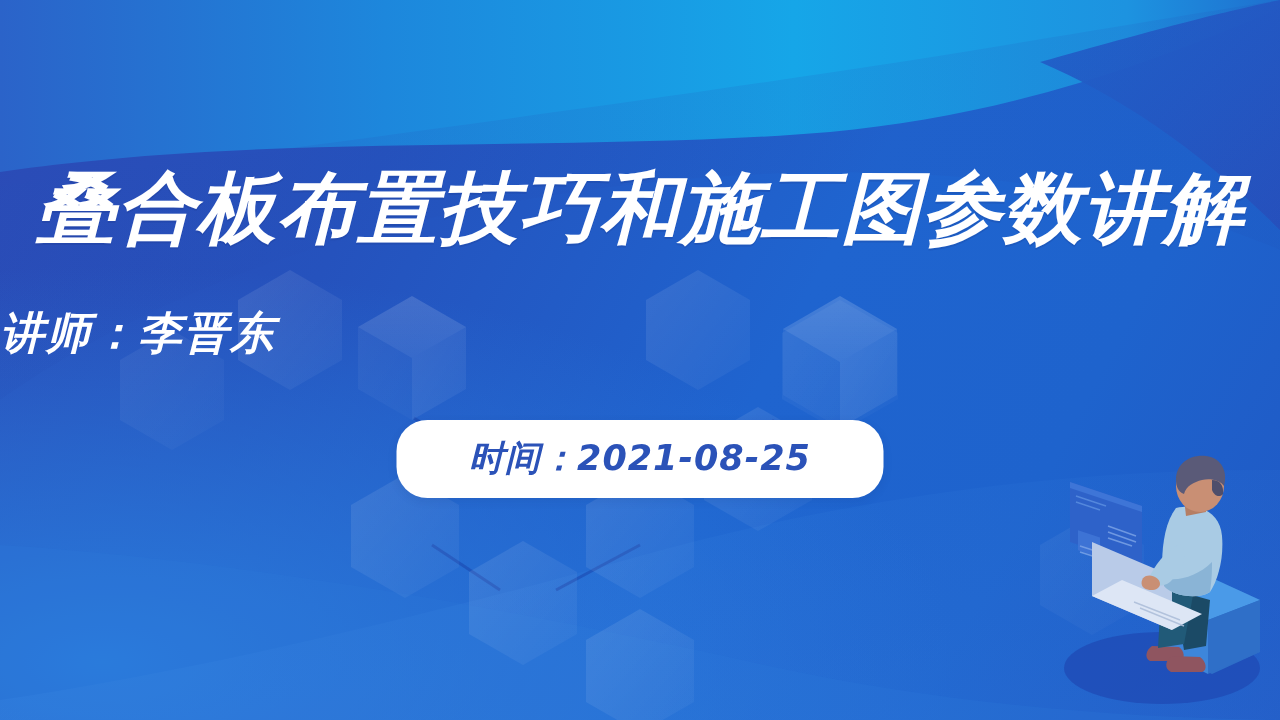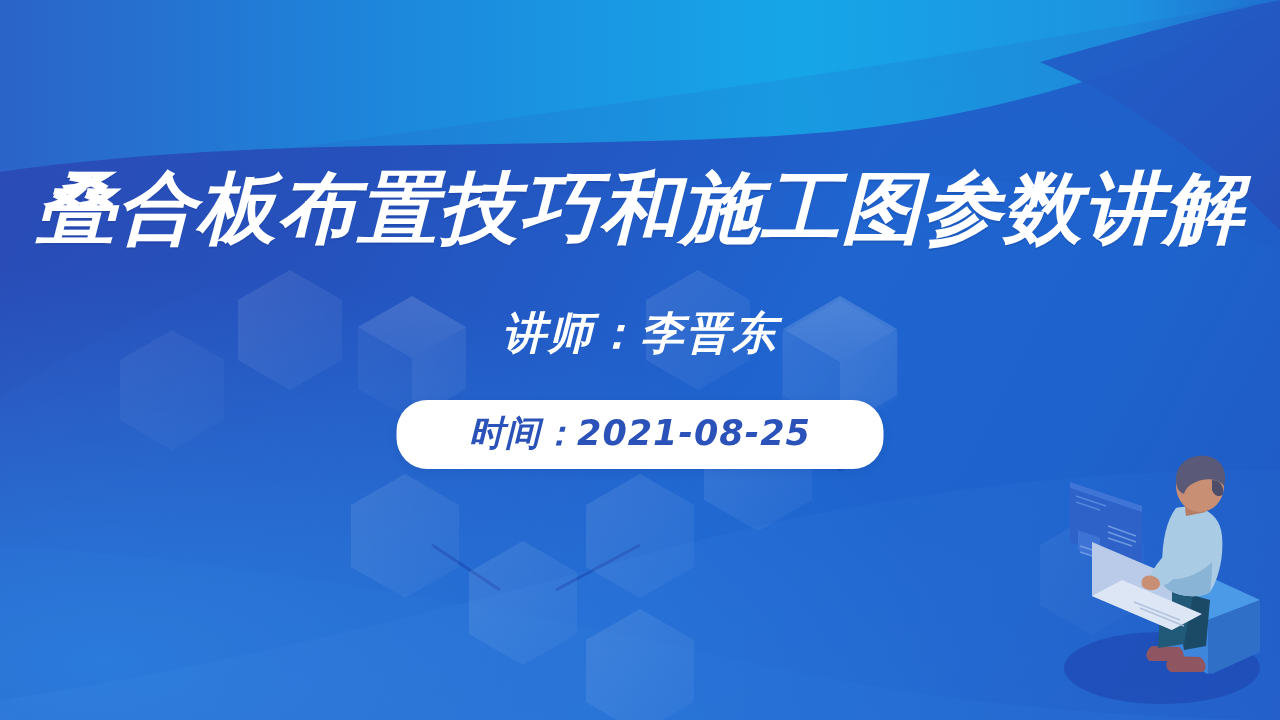--- a/index.html
+++ b/index.html
@@ -32,33 +32,33 @@
     line-height:96px;
     font-weight:700;
     letter-spacing:1px;
     white-space:nowrap;
     font-family:"DejaVu Sans","Liberation Sans",sans-serif;
     transform:scaleX(1.02);
     text-shadow:0 2px 0 rgba(22,45,120,.18);
   }
   .subtitle{
     position:absolute;left:0;right:0;top:303px;
-    text-align:center;
+    text-align:left;
     color:#ffffff;
     font-size:44px;
     line-height:60px;
     font-weight:700;
     letter-spacing:2px;
     white-space:nowrap;
     font-family:"DejaVu Sans","Liberation Sans",sans-serif;
   }
   .date-pill{
-    position:absolute;left:50%;top:400px;
+    position:absolute;left:50%;top:420px;
     transform:translateX(-50%);
-    height:69px;
+    height:78px;
     min-width:487px;
     padding:12px 44px;
     border-radius:31px;
     background:#ffffff;
     display:flex;align-items:center;justify-content:center;
     box-shadow:0 3px 10px rgba(16,36,96,.10);
   }
   .date-text{
     color:#2b52b8;
     font-size:35px;

